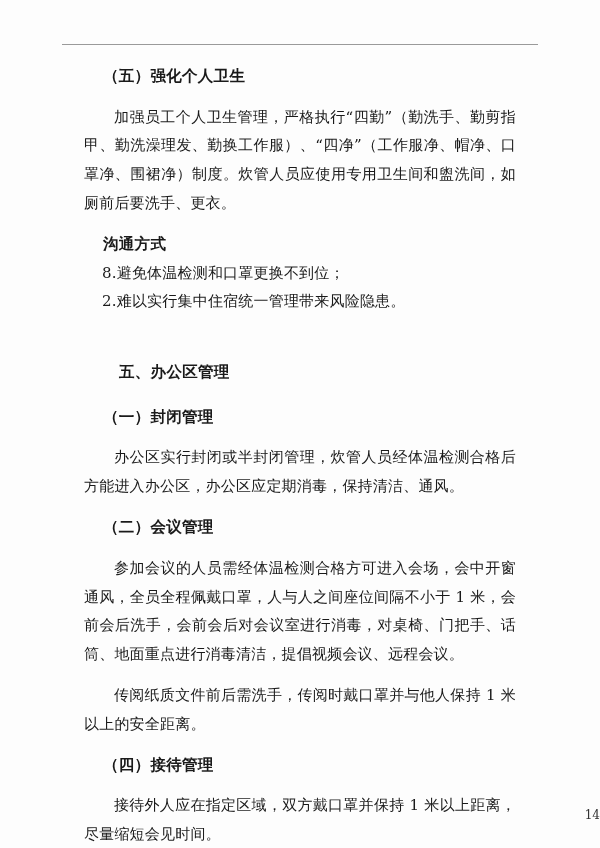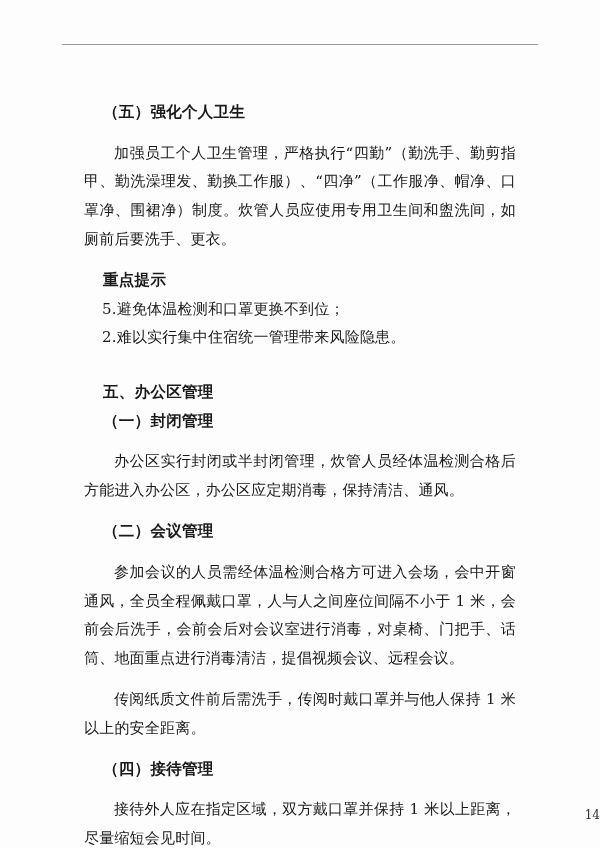--- a/index.html
+++ b/index.html
@@ -12,21 +12,21 @@
     background: #ffffff;
     font-family: "DejaVu Serif", "Liberation Serif", serif;
     color: #1a1a1a;
     overflow: hidden;
   }
   .page {
     position: relative;
     width: 600px;
     height: 848px;
     box-sizing: border-box;
-    padding: 98px 72px 0 72px;
+    padding: 62px 72px 0 72px;
     background: #fdfdfd;
   }
   .rule-top {
     position: absolute;
     left: 62px;
     right: 62px;
     top: 44px;
     height: 1px;
     background: #9a9a9a;
   }
@@ -47,21 +47,21 @@
     line-height: 1.85;
     text-indent: 2em;
     margin: 0;
     letter-spacing: 0.3px;
   }
   .section-title {
     font-size: 15.5px;
     font-weight: bold;
     line-height: 1.85;
     text-indent: 2em;
-    margin: 0;
+    margin: 16px;
     letter-spacing: 0.3px;
   }
   .para {
     font-size: 15px;
     line-height: 1.92;
     text-indent: 2em;
     margin: 12px;
     text-align: justify;
     text-justify: inter-ideograph;
     letter-spacing: 0.2px;
@@ -89,22 +89,22 @@
 </style>
 </head>
 <body>
 
 <div class="page">
   <div class="rule-top"></div>
 
   <div class="content">
     <p class="heading">（五）强化个人卫生</p>
     <p class="para">加强员工个人卫生管理，严格执行“四勤”（勤洗手、勤剪指甲、勤洗澡理发、勤换工作服）、“四净”（工作服净、帽净、口罩净、围裙净）制度。炊管人员应使用专用卫生间和盥洗间，如厕前后要洗手、更衣。</p>
-    <p class="heading-sub">重点提示</p>
-    <p class="list-item">5.避免体温检测和口罩更换不到位；</p>
+    <p class="heading-sub">沟通方式</p>
+    <p class="list-item">8.避免体温检测和口罩更换不到位；</p>
     <p class="list-item">2.难以实行集中住宿统一管理带来风险隐患。</p>
 
     <div class="spacer-block"></div>
 
     <p class="section-title">五、办公区管理</p>
     <p class="heading">（一）封闭管理</p>
     <p class="para">办公区实行封闭或半封闭管理，炊管人员经体温检测合格后方能进入办公区，办公区应定期消毒，保持清洁、通风。</p>
     <p class="heading">（二）会议管理</p>
     <p class="para">参加会议的人员需经体温检测合格方可进入会场，会中开窗通风，全员全程佩戴口罩，人与人之间座位间隔不小于 1 米，会前会后洗手，会前会后对会议室进行消毒，对桌椅、门把手、话筒、地面重点进行消毒清洁，提倡视频会议、远程会议。</p>
     <p class="para">传阅纸质文件前后需洗手，传阅时戴口罩并与他人保持 1 米以上的安全距离。</p>

